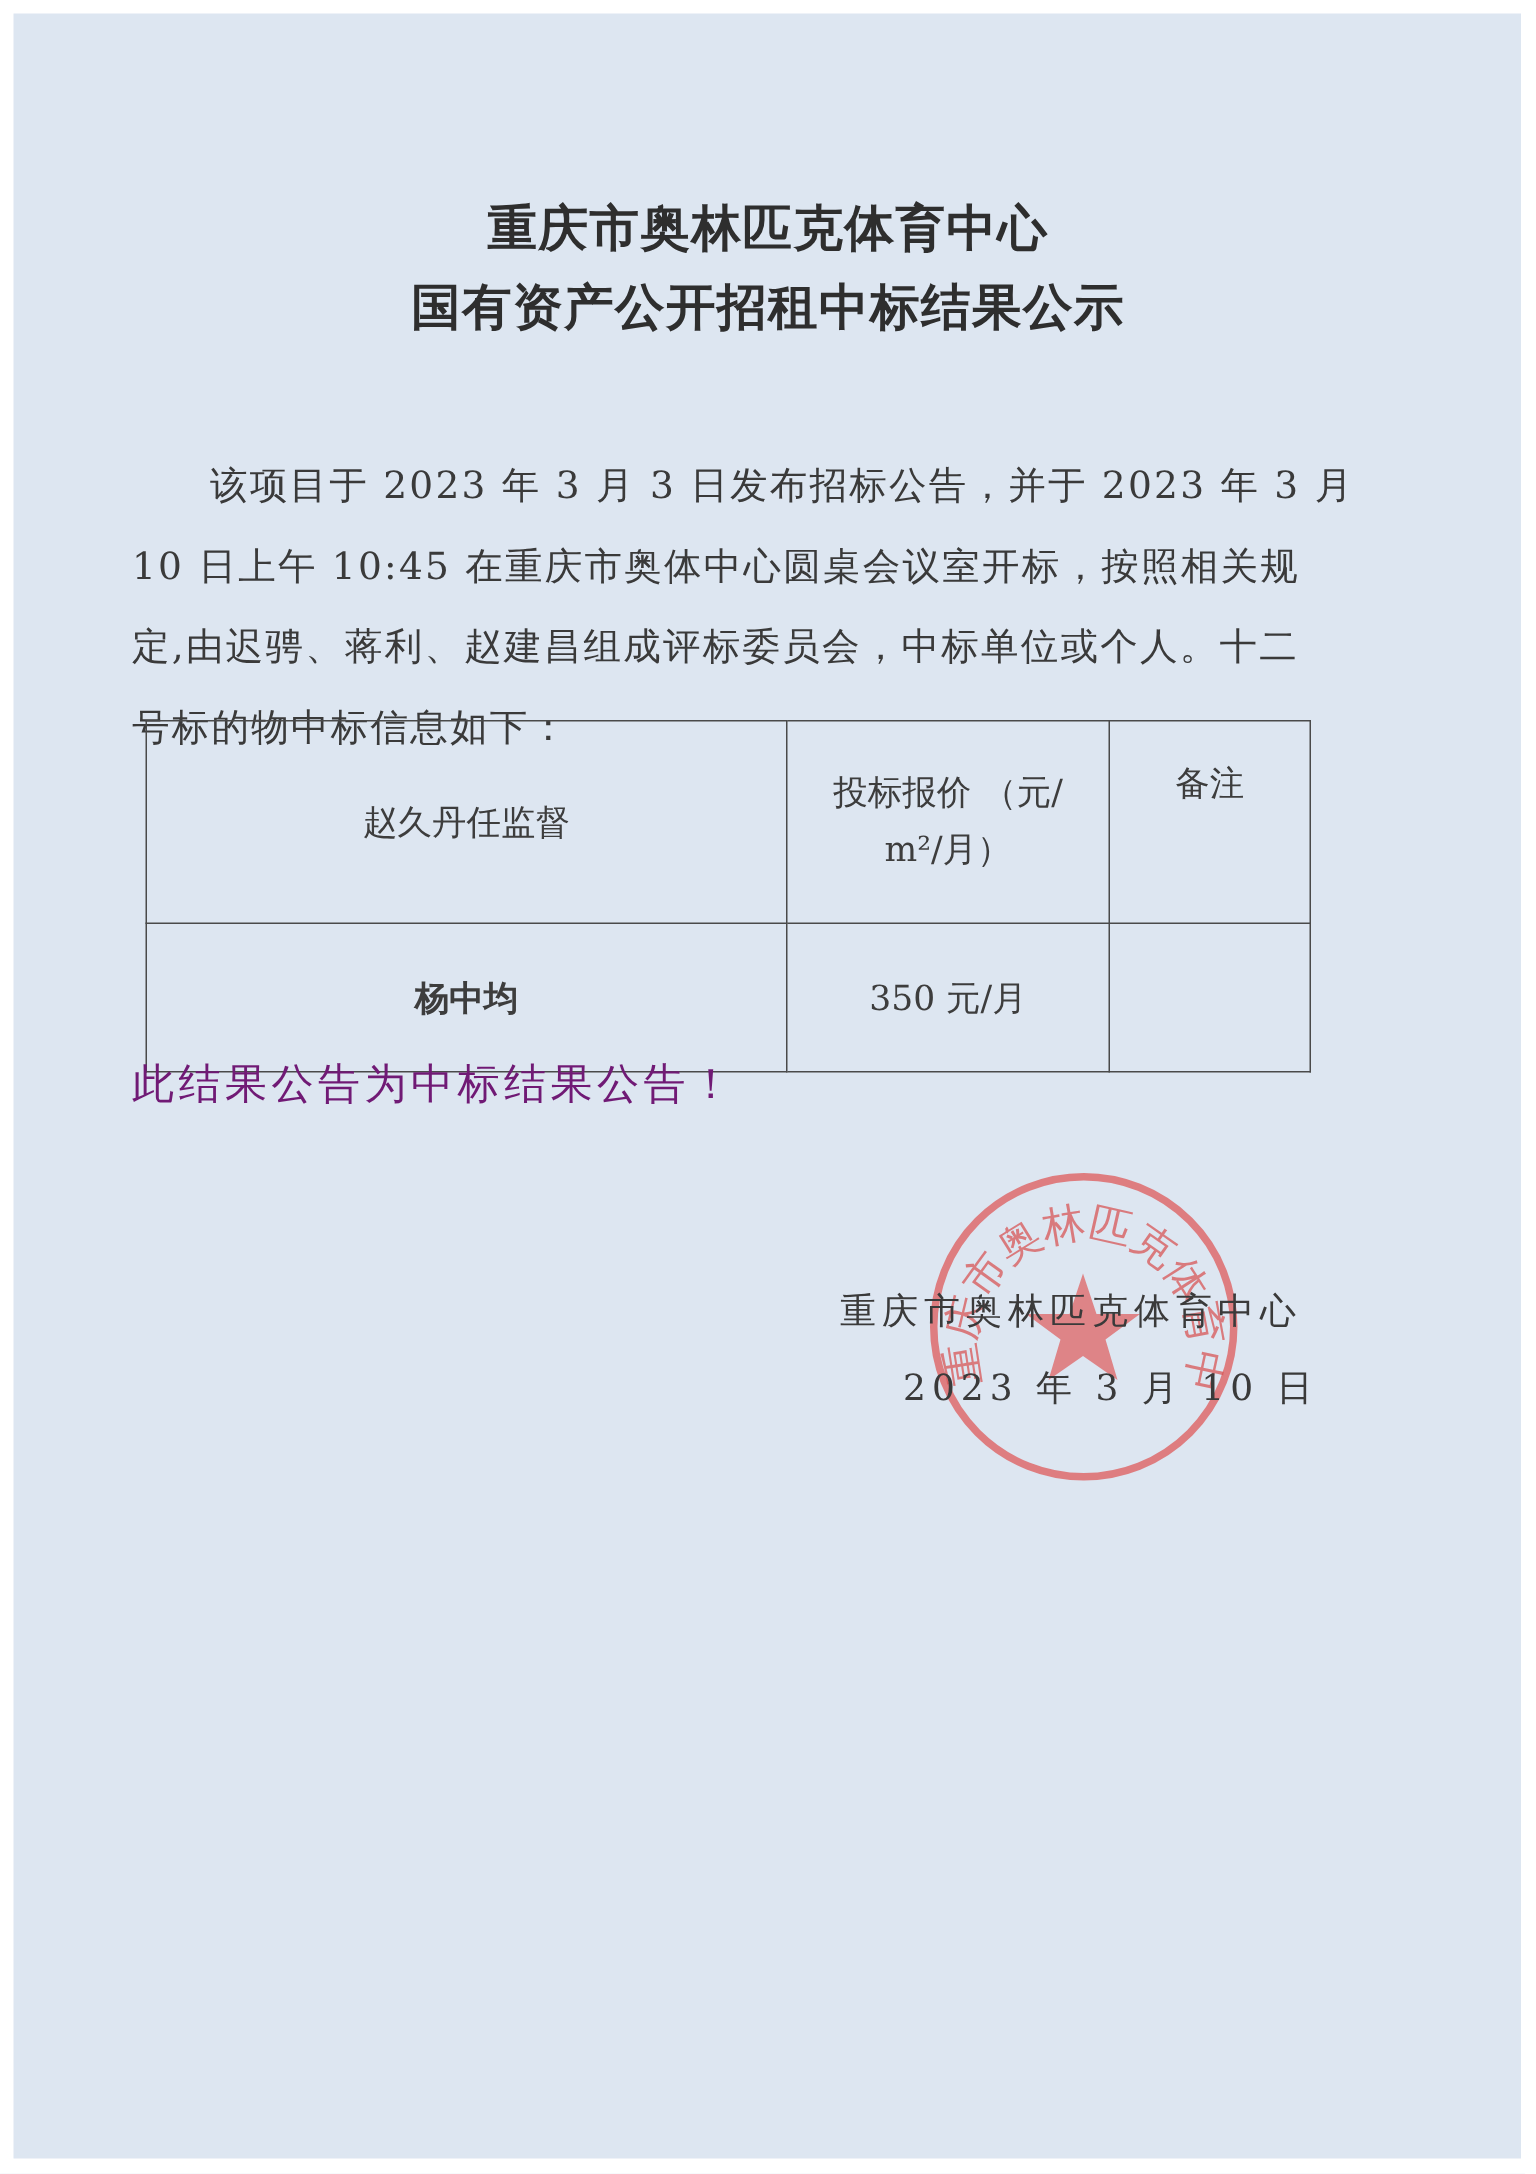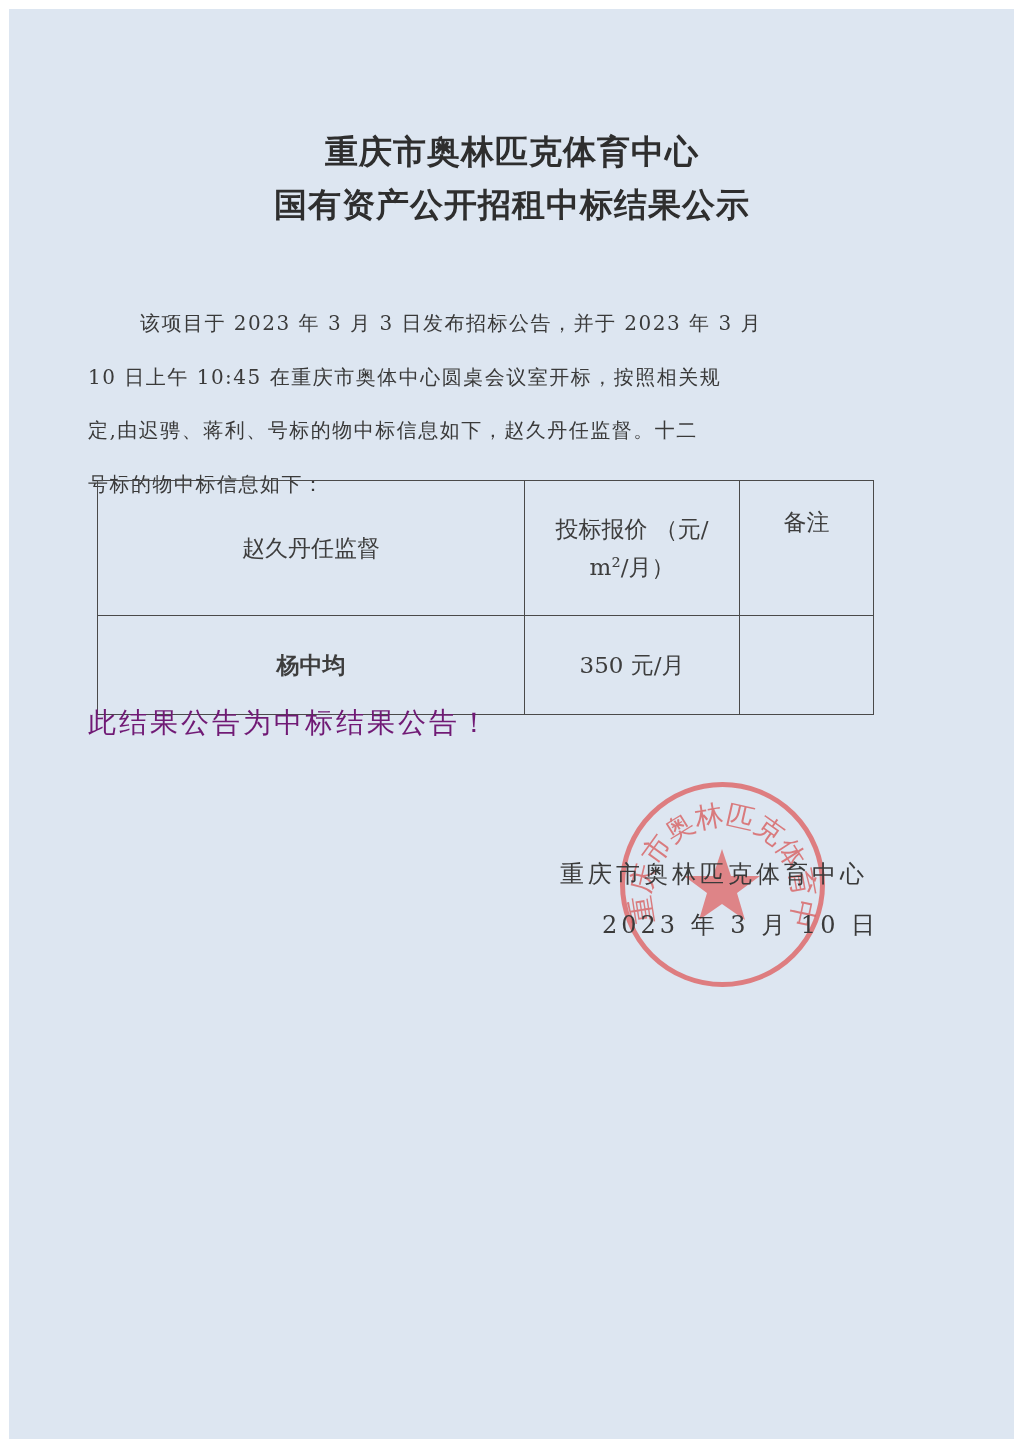--- a/index.html
+++ b/index.html
@@ -5,21 +5,21 @@
     html, body { margin: 0; padding: 0; background: #ffffff; }
     body { width: 1024px; height: 1449px; position: relative; overflow: hidden;
       font-family: "DejaVu Serif", "Liberation Serif", serif; color: #333; }
     .page { position: absolute; left: 9px; top: 9px; width: 1005px; height: 1430px;
       background: #dde6f1; }
     .title { position: absolute; left: 0; width: 1024px; text-align: center;
       font-family: "DejaVu Serif", serif; font-weight: bold; color: #2e2e2e; font-size: 33px; letter-spacing: 1px; }
     .t1 { top: 130px; }
     .t2 { top: 183px; }
     .para { position: absolute; left: 88px; width: 790px; top: 297px;
-      font-size: 20px; line-height: 53.5px; color: #3a3a3a; letter-spacing: 1.5px; }
+      font-size: 25px; line-height: 53.5px; color: #3a3a3a; letter-spacing: 1.5px; }
     .para .line { display: block; white-space: nowrap; }
     .indent { padding-left: 52px; }
     table.result { position: absolute; left: 97px; top: 480px; width: 777px; border-collapse: collapse;
       font-size: 23px; color: #3d3d3d; }
     table.result td { border: 1.5px solid #4a4a4a; text-align: center; vertical-align: middle; }
     .hrow td { height: 107px; }
     .drow td { height: 96px; }
     .c1 { width: 424px; }
     .c2 { width: 212px; line-height: 38px; }
     .c3 { vertical-align: top !important; padding-top: 26px; }
@@ -37,21 +37,21 @@
 <body>
 
 <div class="page"></div>
 
 <div class="title t1">重庆市奥林匹克体育中心</div>
 <div class="title t2">国有资产公开招租中标结果公示</div>
 
 <div class="para">
   <span class="line indent">该项目于 2023 年 3 月 3 日发布招标公告，并于 2023 年 3 月</span>
   <span class="line">10 日上午 10:45 在重庆市奥体中心圆桌会议室开标，按照相关规</span>
-  <span class="line">定,由迟骋、蒋利、号标的物中标信息如下，赵久丹任监督。十二</span>
+  <span class="line">定,由迟骋、蒋利、赵建昌组成评标委员会，中标单位或个人。十二</span>
   <span class="line">号标的物中标信息如下：</span>
 </div>
 
 <table class="result">
   <tbody>
       <tr class="hrow">
     <td class="c1">赵久丹任监督</td>
     <td class="c2">
       <div>投标报价 （元/</div>
       <div>m²/月）</div>

